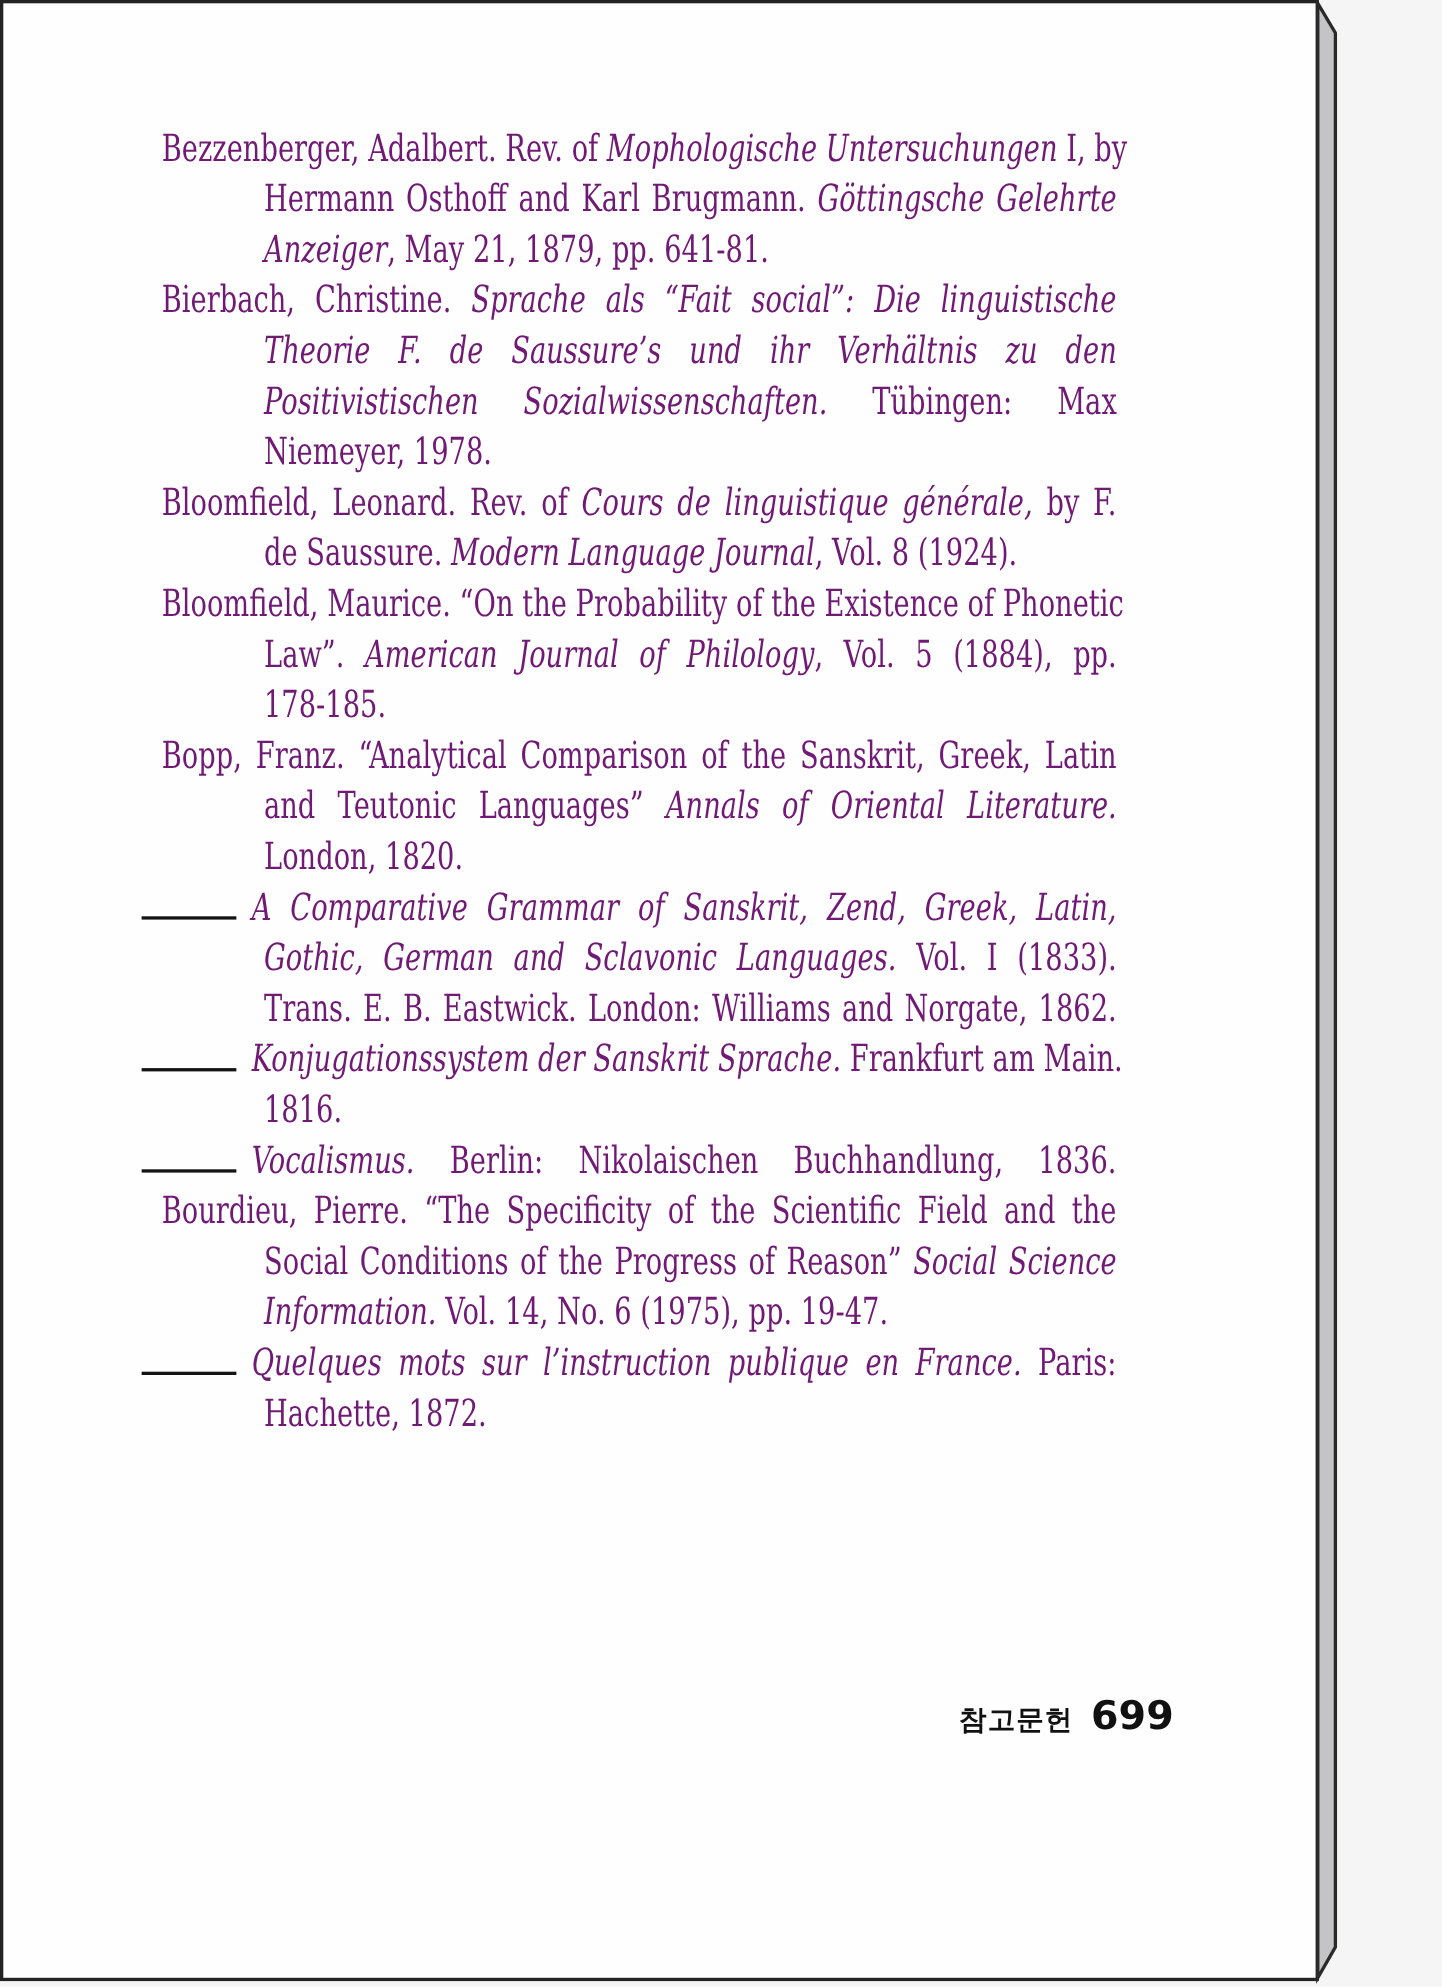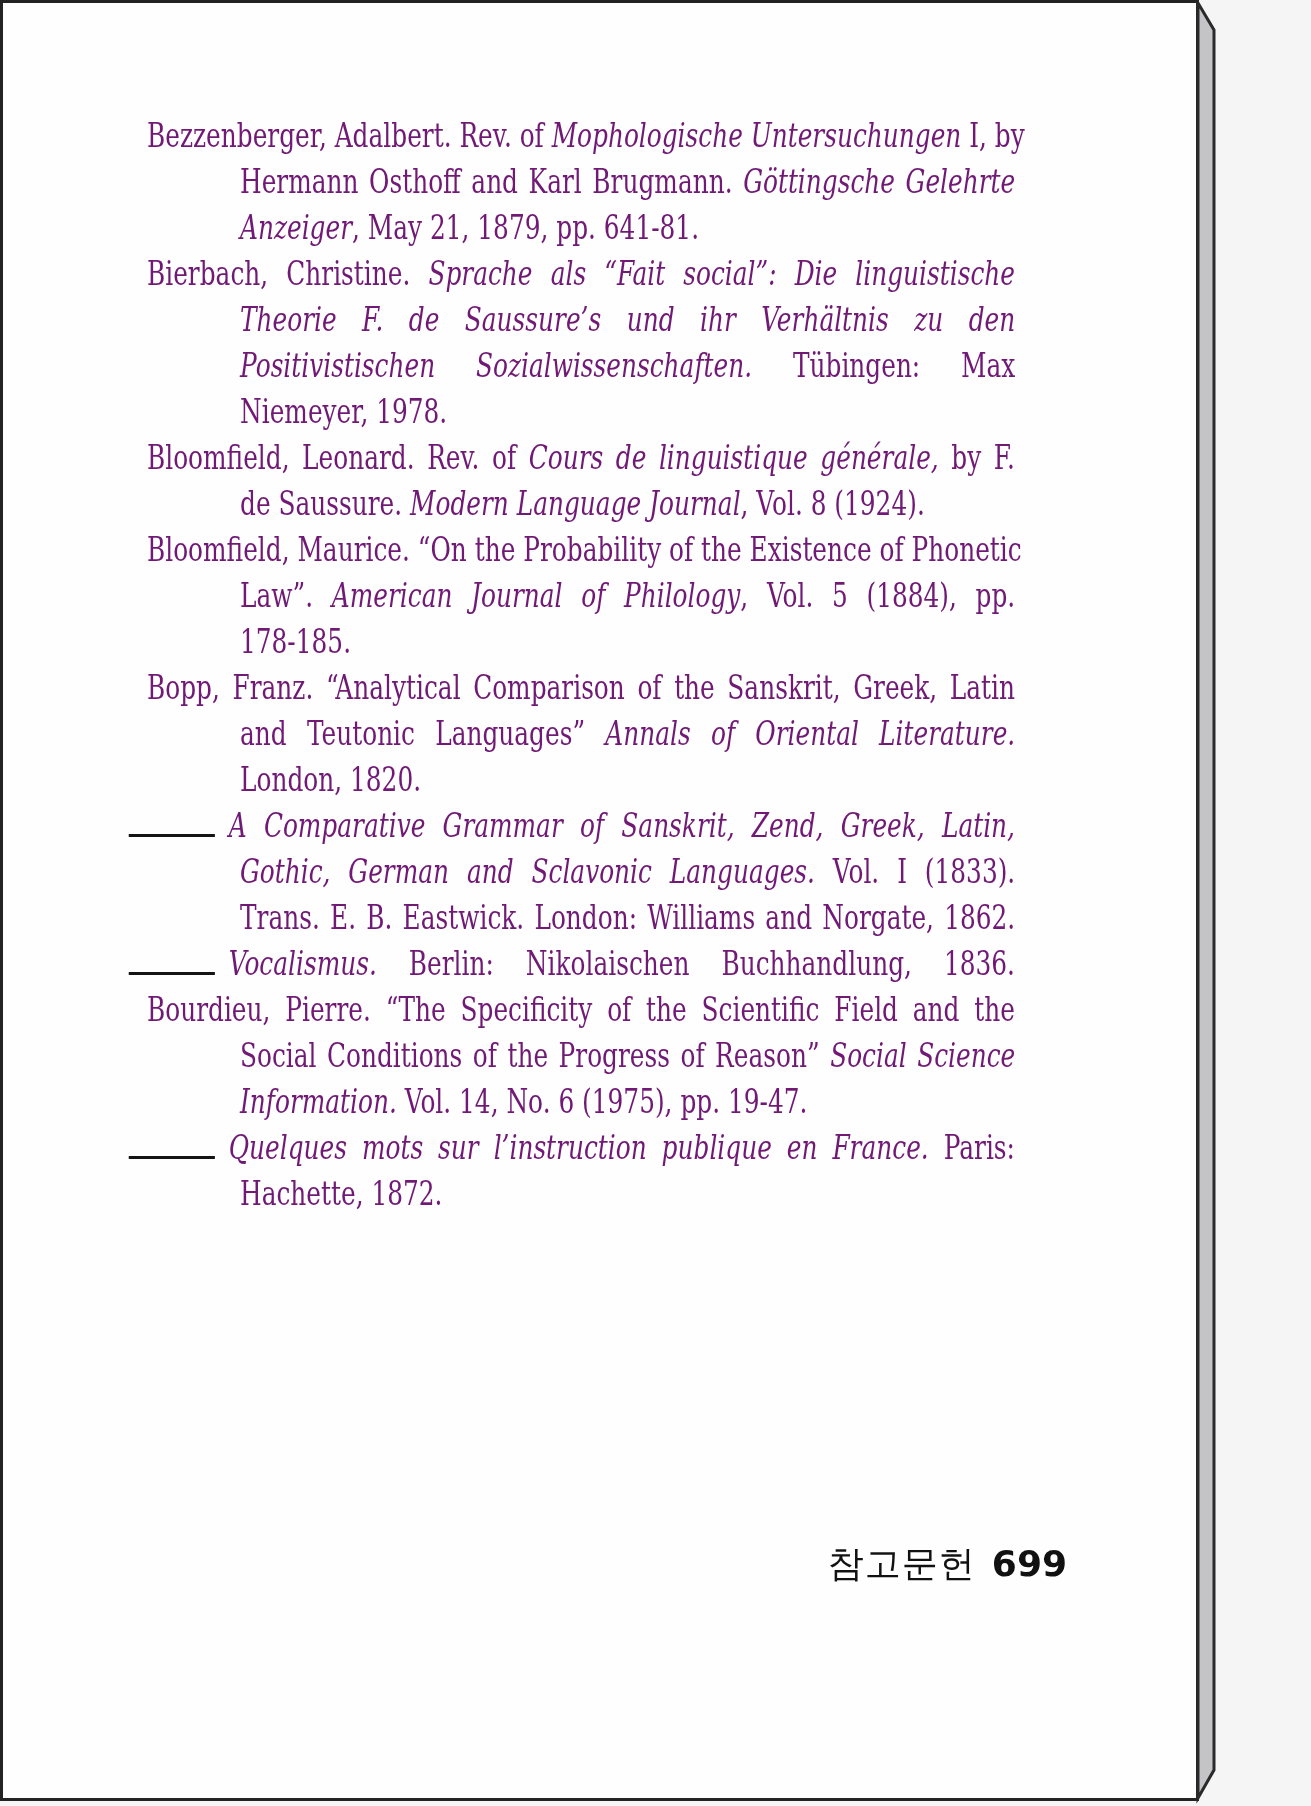--- a/index.html
+++ b/index.html
@@ -29,21 +29,21 @@
   .it{font-style:italic;}
   .dash{
     display:inline-block;width:118px;height:3px;background:#141414;
     margin-left:-25px;margin-right:19px;
   }
   .footer{
     position:absolute;left:147px;top:1540px;width:920px;
     text-align:right;color:#111;
     font-family:"DejaVu Sans", sans-serif;
   }
-  .footer .label{font-size:36px;font-weight:400;letter-spacing:1px;margin-top:48px;}
+  .footer .label{font-size:25px;font-weight:700;letter-spacing:1px;margin-top:48px;}
   .footer .num{font-size:36px;font-weight:700;margin-left:16px;}
 </style>
 </head>
 <body>
 
 <div class="page"></div>
 
 <svg class="edge-svg" width="26" height="1806" viewBox="0 0 26 1806">
   <path d="M2,3 L18,30 L18,1770 L2,1798 Z" fill="#c4c4c6" stroke="#2a2a2a" stroke-width="3"></path>
 </svg>
@@ -73,20 +73,24 @@
       <div class="line"><span>Bopp, Franz. “Analytical Comparison of the Sanskrit, Greek, Latin</span></div>
       <div class="line cont"><span>and Teutonic Languages” </span><span class="it">Annals of Oriental Literature.</span></div>
       <div class="line cont nj"><span>London, 1820.</span></div>
     </div>
     <div>
       <div class="line"><span class="dash"></span><span class="it">A Comparative Grammar of Sanskrit, Zend, Greek, Latin,</span></div>
       <div class="line cont"><span class="it">Gothic, German and Sclavonic Languages.</span><span> Vol. I (1833).</span></div>
       <div class="line cont"><span>Trans. E. B. Eastwick. London: Williams and Norgate, 1862.</span></div>
     </div>
     <div>
+      <div class="line"><span class="dash"></span><span class="it">Konjugationssystem der Sanskrit Sprache.</span><span> Frankfurt am Main.</span></div>
+      <div class="line cont nj"><span>1816.</span></div>
+    </div>
+    <div>
       <div class="line"><span class="dash"></span><span class="it">Vocalismus.</span><span> Berlin: Nikolaischen Buchhandlung, 1836.</span></div>
     </div>
     <div>
       <div class="line"><span>Bourdieu, Pierre. “The Specificity of the Scientific Field and the</span></div>
       <div class="line cont"><span>Social Conditions of the Progress of Reason” </span><span class="it">Social Science</span></div>
       <div class="line cont nj"><span class="it">Information.</span><span> Vol. 14, No. 6 (1975), pp. 19-47.</span></div>
     </div>
     <div>
       <div class="line"><span class="dash"></span><span class="it">Quelques mots sur l’instruction publique en France.</span><span> Paris:</span></div>
       <div class="line cont nj"><span>Hachette, 1872.</span></div>

